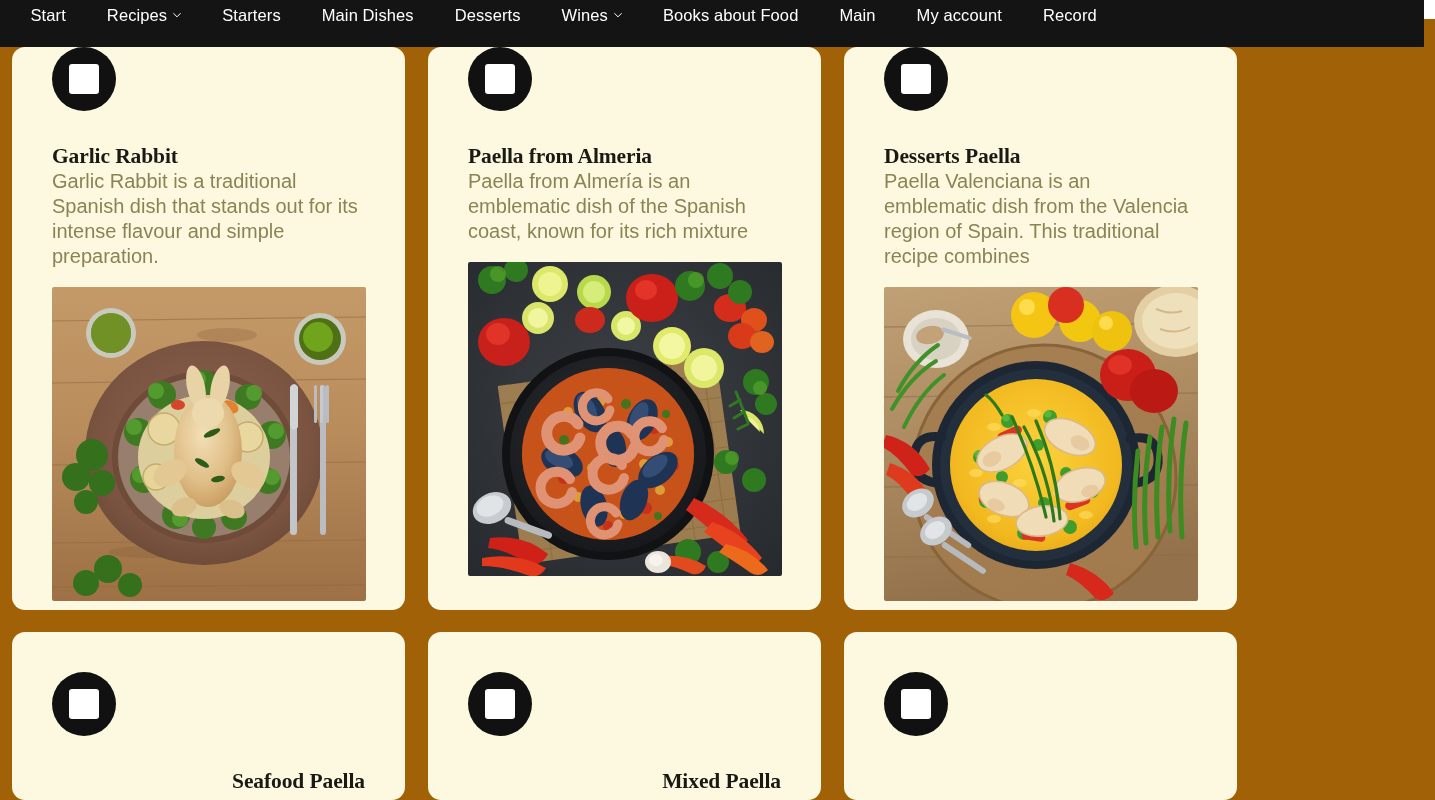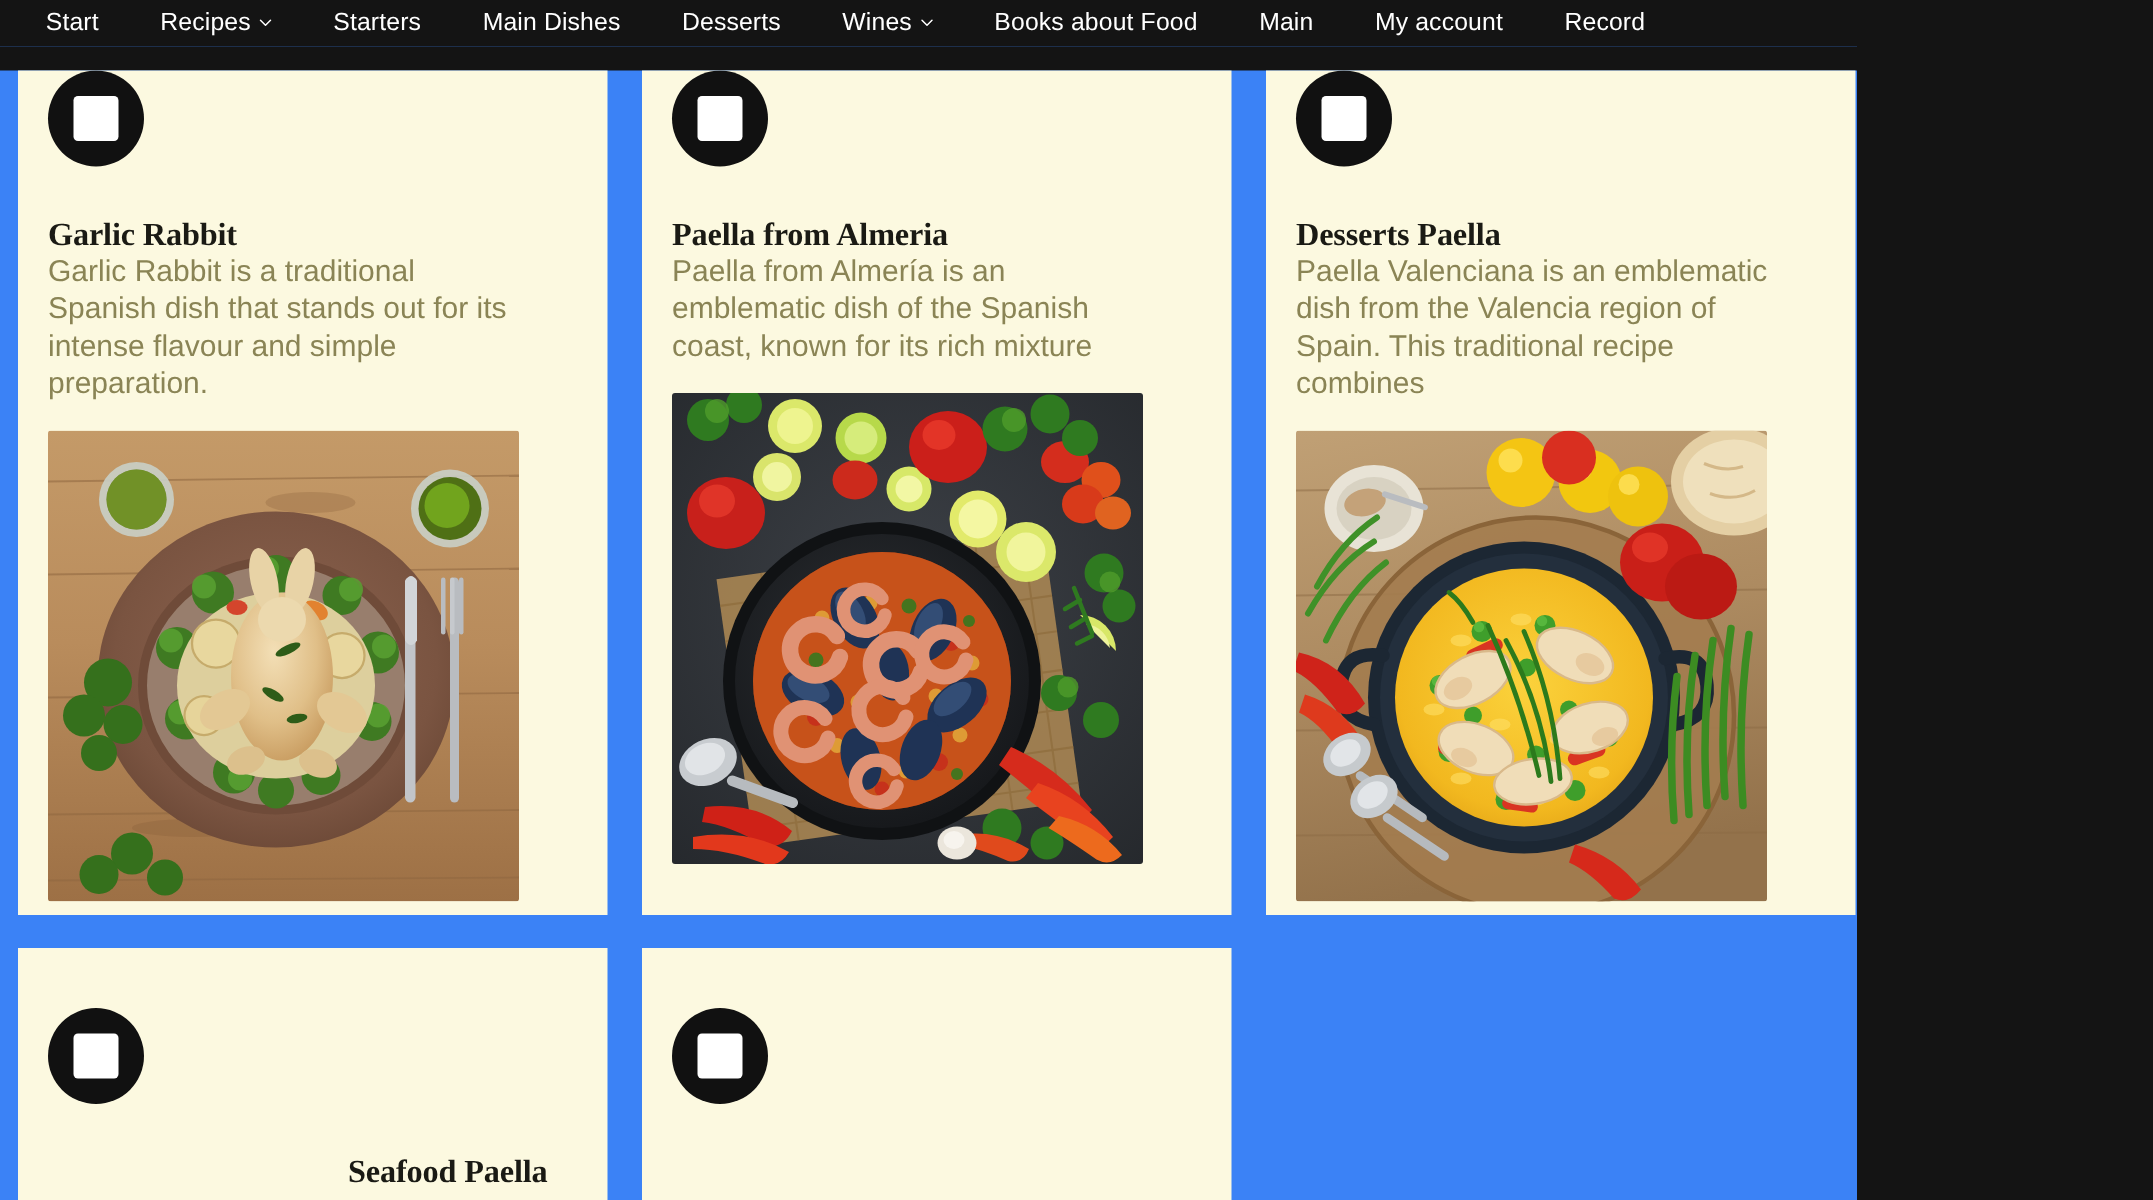--- a/index.html
+++ b/index.html
@@ -4,22 +4,22 @@
 <style>
   * { box-sizing: border-box; margin: 0; padding: 0; }
   html, body {
     width: 1435px; height: 800px;
     background: #141414;
     font-family: "Liberation Sans", sans-serif;
     overflow: hidden;
   }
   #page {
     position: relative;
-    width: 1238px; height: 800px;
-    background: #3b82f6;
+    width: 1435px; height: 800px;
+    background: #a16207;
     overflow: hidden;
   }
 
   
   .corner-notch {
     position: absolute;
     right: 0; top: 0;
     width: 11px; height: 19px;
     background: #ffffff;
   }
@@ -72,22 +72,22 @@
   }
   .row {
     display: flex;
     gap: 23px;
   }
   .row + .row { margin-top: 22px; }
 
   .card {
     width: 393px;
     background: #FCF9E0;
-    border-radius: 0;
-    padding: 0 40px 0 20px;
+    border-radius: 13px;
+    padding: 0 40px 0 40px;
     position: relative;
     overflow: hidden;
   }
   .card.tall { height: 563px; }
   .card.short { height: 168px; }
 
   .card-icon {
     width: 64px; height: 64px;
     border-radius: 50%;
     background: #111111;
@@ -661,22 +661,28 @@
 
     <div class="row">
 
       <div class="card short">
         <div class="card-icon">
           <span class="glyph"></span>
         </div>
         <div class="card-title">Seafood Paella</div>
       </div>
 
-
       <div class="card short">
         <div class="card-icon">
           <span class="glyph"></span>
         </div>
+        <div class="card-title">Mixed Paella</div>
+      </div>
+
+      <div class="card short">
+        <div class="card-icon">
+          <span class="glyph"></span>
+        </div>
       </div>
     </div>
 
   </div>
 </div>
 
 </body></html>

